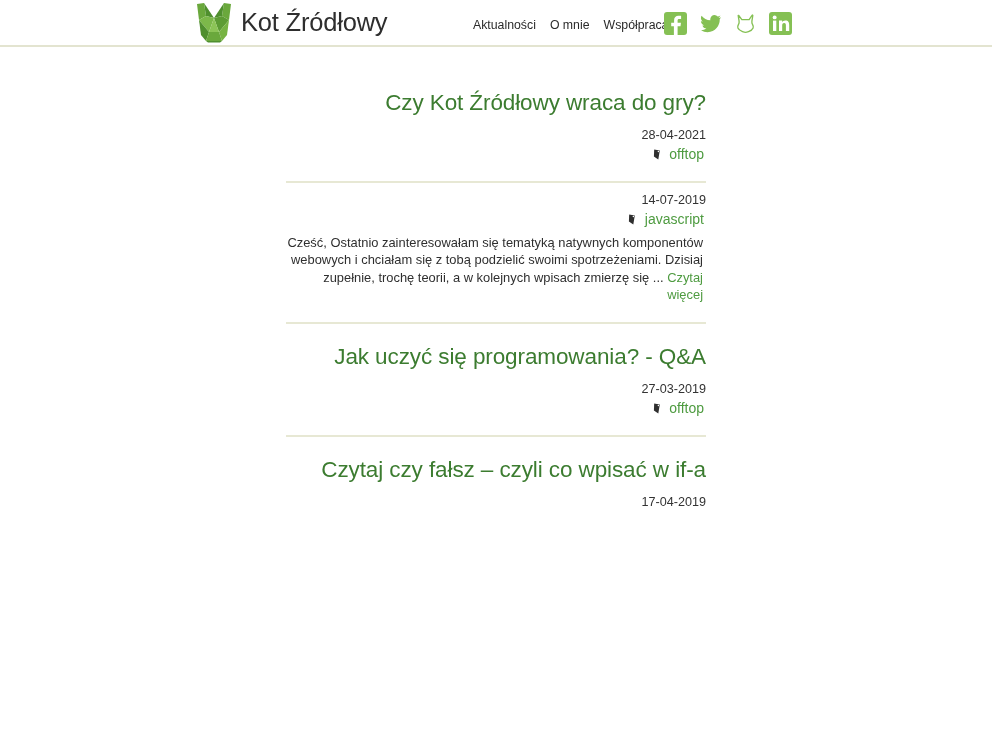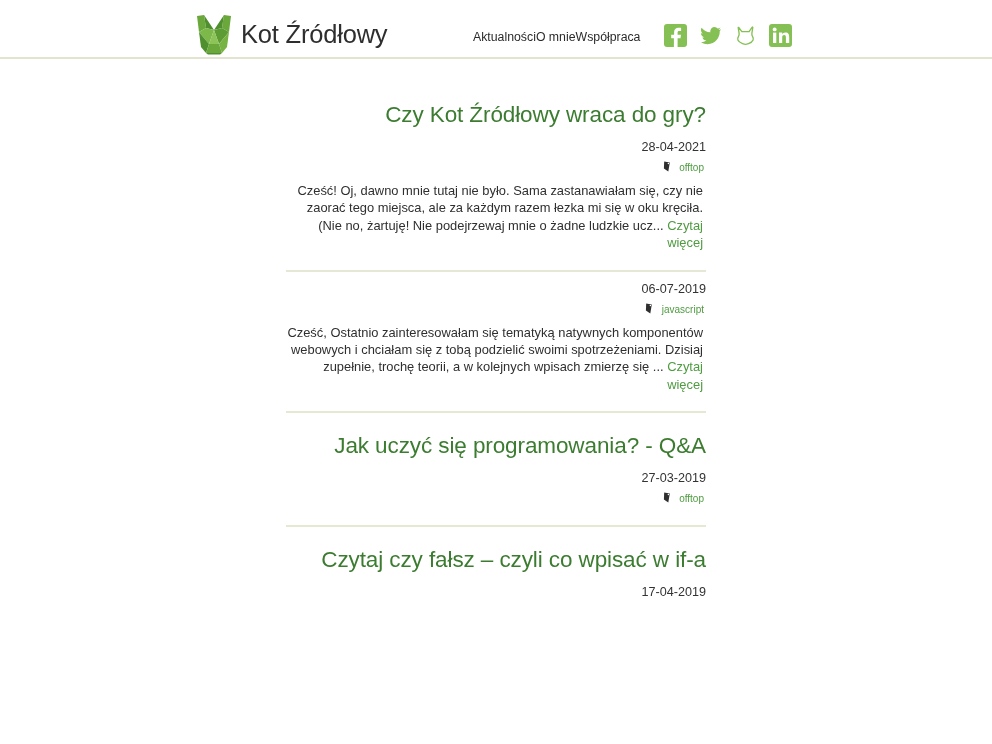--- a/index.html
+++ b/index.html
@@ -17,21 +17,20 @@
     position: relative;
     width: 992px;
     height: 47px;
     background: #ffffff;
     border-bottom: 2px solid #e3e4d0;
   }
   .header-inner {
     position: relative;
     width: 820px;
     height: 45px;
-    margin-top: 12px;
   }
   .brand {
     position: absolute;
     left: 196px;
     top: 2px;
     display: flex;
     align-items: center;
     gap: 9px;
     text-decoration: none;
   }
@@ -43,20 +42,21 @@
     white-space: nowrap;
     font-weight: 400;
   }
 
   .main-nav {
     position: absolute;
     left: 473px;
     top: 18px;
     display: flex;
     align-items: center;
+    gap: 14px;
   }
   .nav-link {
     font-size: 12.3px;
     color: #2b2b2b;
     text-decoration: none;
     white-space: nowrap;
     line-height: 15px;
   }
 
   .social-nav {
@@ -123,21 +123,21 @@
     margin-right: 2px;
   }
   .tag-icon {
     display: inline-block;
     vertical-align: -1px;
     width: 8px;
     height: 11px;
     margin-right: 4px;
   }
   .tag-link {
-    font-size: 10px;
+    font-size: 14px;
     color: #4e9b40;
     text-decoration: none;
   }
 
   .post-excerpt {
     margin: 0;
     padding: 6px 0 0 0;
     font-size: 12.9px;
     line-height: 17.4px;
     color: #2f2f2f;
@@ -225,33 +225,29 @@
               <span class="tag-icon">
                 <svg width="8" height="11" viewBox="0 0 8 11" xmlns="http://www.w3.org/2000/svg" aria-hidden="true">
                   <path d="M1.2 0.4 L6.8 1.6 L5.3 10.6 L0.9 7.4 Z" fill="#2f2f2f"></path>
                   <circle cx="5.4" cy="2.6" r="0.75" fill="#ffffff"></circle>
                 </svg>
               </span>
               <a class="tag-link" href="#">offtop</a>
             </span>
           </div>
         </div>
-        <p class="post-excerpt">
-          <span>Cześć! Oj, dawno mnie tutaj nie było. Sama zastanawiałam się, czy nie zaorać tego miejsca, ale za każdym razem łezka mi się w oku kręciła. (Nie no, żartuję! Nie podejrzewaj mnie o żadne ludzkie ucz...</span>
-          <a class="read-more" href="#">Czytaj więcej</a>
-        </p>
       </div>
     </article>
 
     <hr class="post-sep">
 
     <article class="post">
       <div class="post-body">
         <div class="post-meta">
-          <div class="post-date">06-07-2019</div>
+          <div class="post-date">14-07-2019</div>
           <div class="post-tags">
             <span class="tag-item">
               <span class="tag-icon">
                 <svg width="8" height="11" viewBox="0 0 8 11" xmlns="http://www.w3.org/2000/svg" aria-hidden="true">
                   <path d="M1.2 0.4 L6.8 1.6 L5.3 10.6 L0.9 7.4 Z" fill="#2f2f2f"></path>
                   <circle cx="5.4" cy="2.6" r="0.75" fill="#ffffff"></circle>
                 </svg>
               </span>
               <a class="tag-link" href="#">javascript</a>
             </span>

